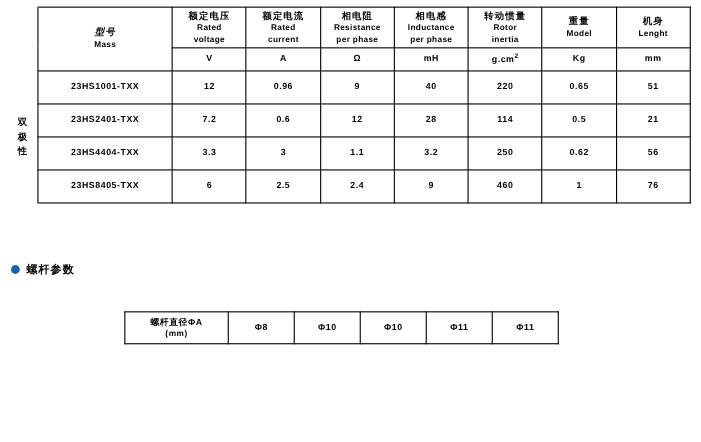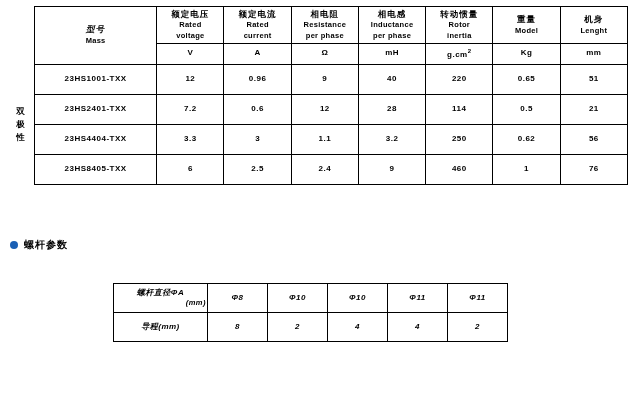--- a/index.html
+++ b/index.html
@@ -110,36 +110,35 @@
 
   
   .screw-wrap {
     position: absolute;
     left: 113px;
     top: 283px;
   }
   table.screw {
     border-collapse: collapse;
     table-layout: fixed;
-    font-style: italic;
   }
   table.screw td {
     border: 1px solid #000000;
     text-align: center;
     vertical-align: middle;
     font-size: 8px;
     font-weight: bold;
     letter-spacing: 0.5px;
     height: 26px;
     line-height: 1.3;
   }
   .screw-label { width: 94px; }
   .screw-cell { width: 60px; }
   .screw-first td { height: 34px; }
-  .sub-unit { font-size: 7.5px; display: block; text-align: right; }
+  .sub-unit { font-size: 7.5px; display: block; }
 </style>
 </head>
 <body>
 
 <div class="spec-wrap">
   <table class="spec">
     <colgroup>
       <col class="col-side">
       <col class="col-model">
       <col class="col-d">
@@ -273,23 +272,15 @@
         <td>
           <span>螺杆直径ΦA</span>
           <span class="sub-unit">(mm)</span>
         </td>
         <td>Φ8</td>
         <td>Φ10</td>
         <td>Φ10</td>
         <td>Φ11</td>
         <td>Φ11</td>
       </tr>
-      <tr>
-        <td>导程(mm)</td>
-        <td>8</td>
-        <td>2</td>
-        <td>4</td>
-        <td>4</td>
-        <td>2</td>
-      </tr>
     </tbody>
   </table>
 </div>
 
 </body></html>

